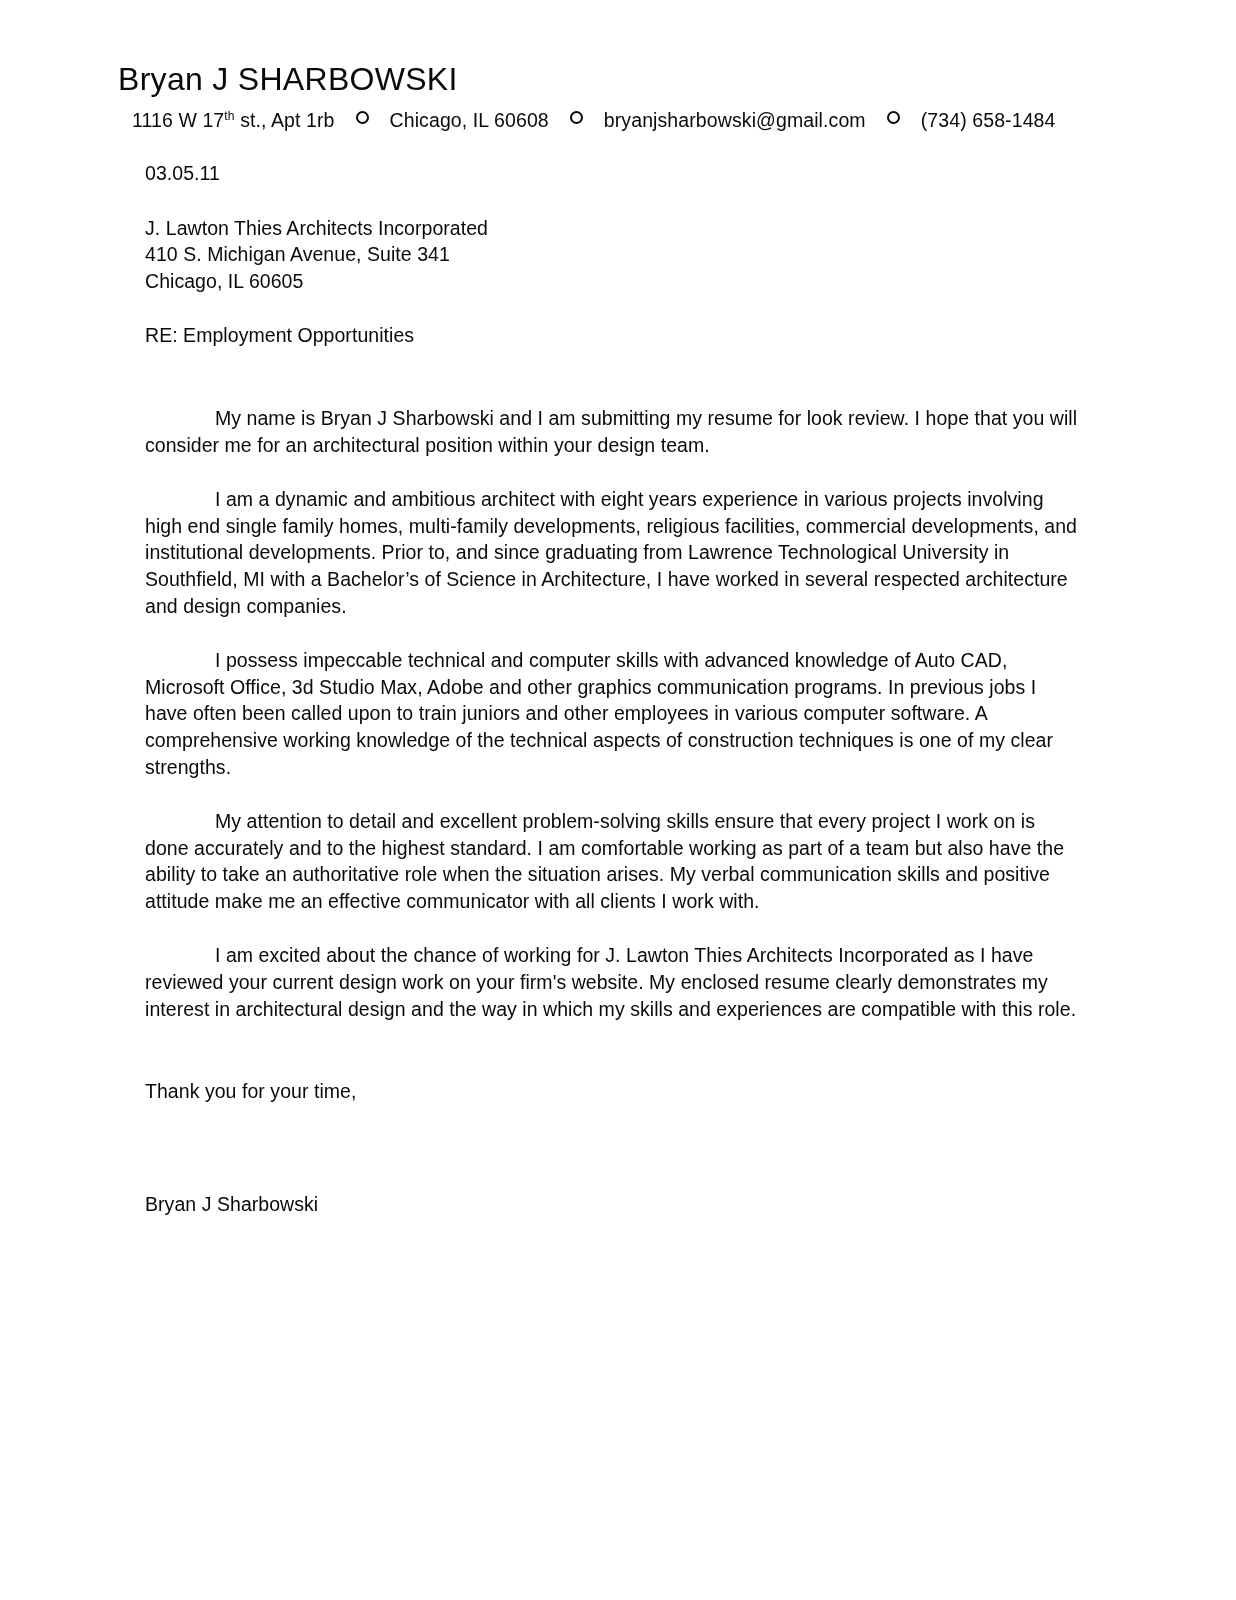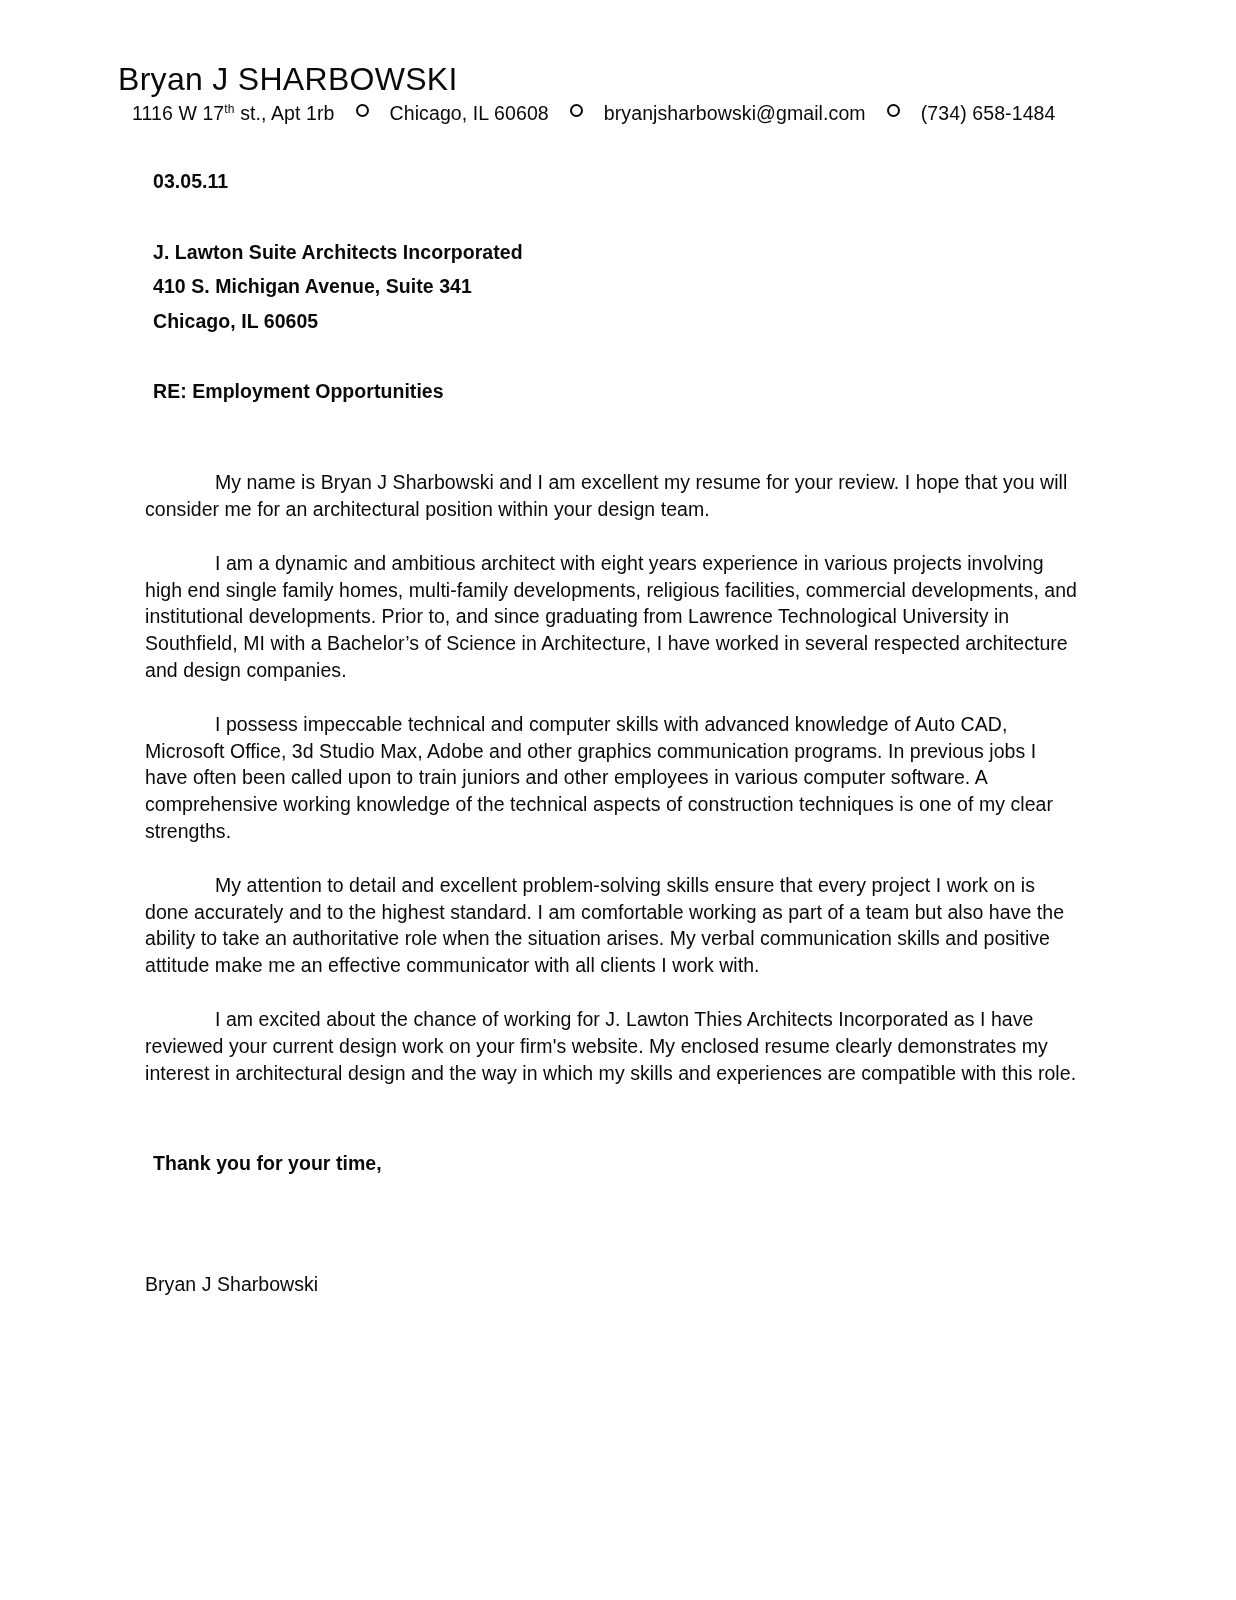--- a/index.html
+++ b/index.html
@@ -27,21 +27,21 @@
     width: 1000px;
   }
   .name-title {
     font-size: 32px;
     line-height: 38px;
     letter-spacing: 0.3px;
     font-weight: 400;
     white-space: nowrap;
   }
   .contact-line {
-    margin-top: 2px;
+    margin-top: 9px;
     padding-left: 14px;
     font-size: 19.5px;
     line-height: 26px;
     letter-spacing: 0.1px;
     white-space: nowrap;
     display: flex;
     align-items: baseline;
   }
   .contact-line .seg { display: inline-block; }
   .contact-line sup {
@@ -64,21 +64,21 @@
   
   .letter-body {
     position: absolute;
     left: 145px;
     top: 160px;
     width: 935px;
     font-size: 19.5px;
     line-height: 26.6px;
     letter-spacing: 0.05px;
   }
-  .blk { margin: 8px; font-weight: bold; }
+  .blk { margin: 0; }
   .gap-md { height: 28px; }
   .para {
     margin: 0;
     text-indent: 70px;
     text-align: left;
   }
   .address-block .blk { white-space: nowrap; }
   .signature { margin: 0; }
 </style>
 </head>
@@ -100,35 +100,35 @@
     </div>
   </div>
 
   <div class="letter-body">
 
     <p class="blk">03.05.11</p>
 
     <div class="gap-md"></div>
 
     <div class="address-block">
-      <p class="blk">J. Lawton Suite Architects Incorporated</p>
+      <p class="blk">J. Lawton Thies Architects Incorporated</p>
       <p class="blk">410 S. Michigan Avenue, Suite 341</p>
       <p class="blk">Chicago, IL 60605</p>
     </div>
 
     <div class="gap-md"></div>
 
     <p class="blk">RE: Employment Opportunities</p>
 
     <div class="gap-md"></div>
 
 
     <div class="gap-md"></div>
 
-    <p class="para">My name is Bryan J Sharbowski and I am excellent my resume for your review. I hope that you will consider me for an architectural position within your design team.</p>
+    <p class="para">My name is Bryan J Sharbowski and I am submitting my resume for look review. I hope that you will consider me for an architectural position within your design team.</p>
     <div class="gap-md"></div>
 
     <p class="para">I am a dynamic and ambitious architect with eight years experience in various projects involving high end single family homes, multi-family developments, religious facilities, commercial developments, and institutional developments. Prior to, and since graduating from Lawrence Technological University in Southfield, MI with a Bachelor’s of Science in Architecture, I have worked in several respected architecture and design companies.</p>
     <div class="gap-md"></div>
 
     <p class="para">I possess impeccable technical and computer skills with advanced knowledge of Auto CAD, Microsoft Office, 3d Studio Max, Adobe and other graphics communication programs. In previous jobs I have often been called upon to train juniors and other employees in various computer software. A comprehensive working knowledge of the technical aspects of construction techniques is one of my clear strengths.</p>
     <div class="gap-md"></div>
 
     <p class="para">My attention to detail and excellent problem-solving skills ensure that every project I work on is done accurately and to the highest standard. I am comfortable working as part of a team but also have the ability to take an authoritative role when the situation arises. My verbal communication skills and positive attitude make me an effective communicator with all clients I work with.</p>
     <div class="gap-md"></div>

